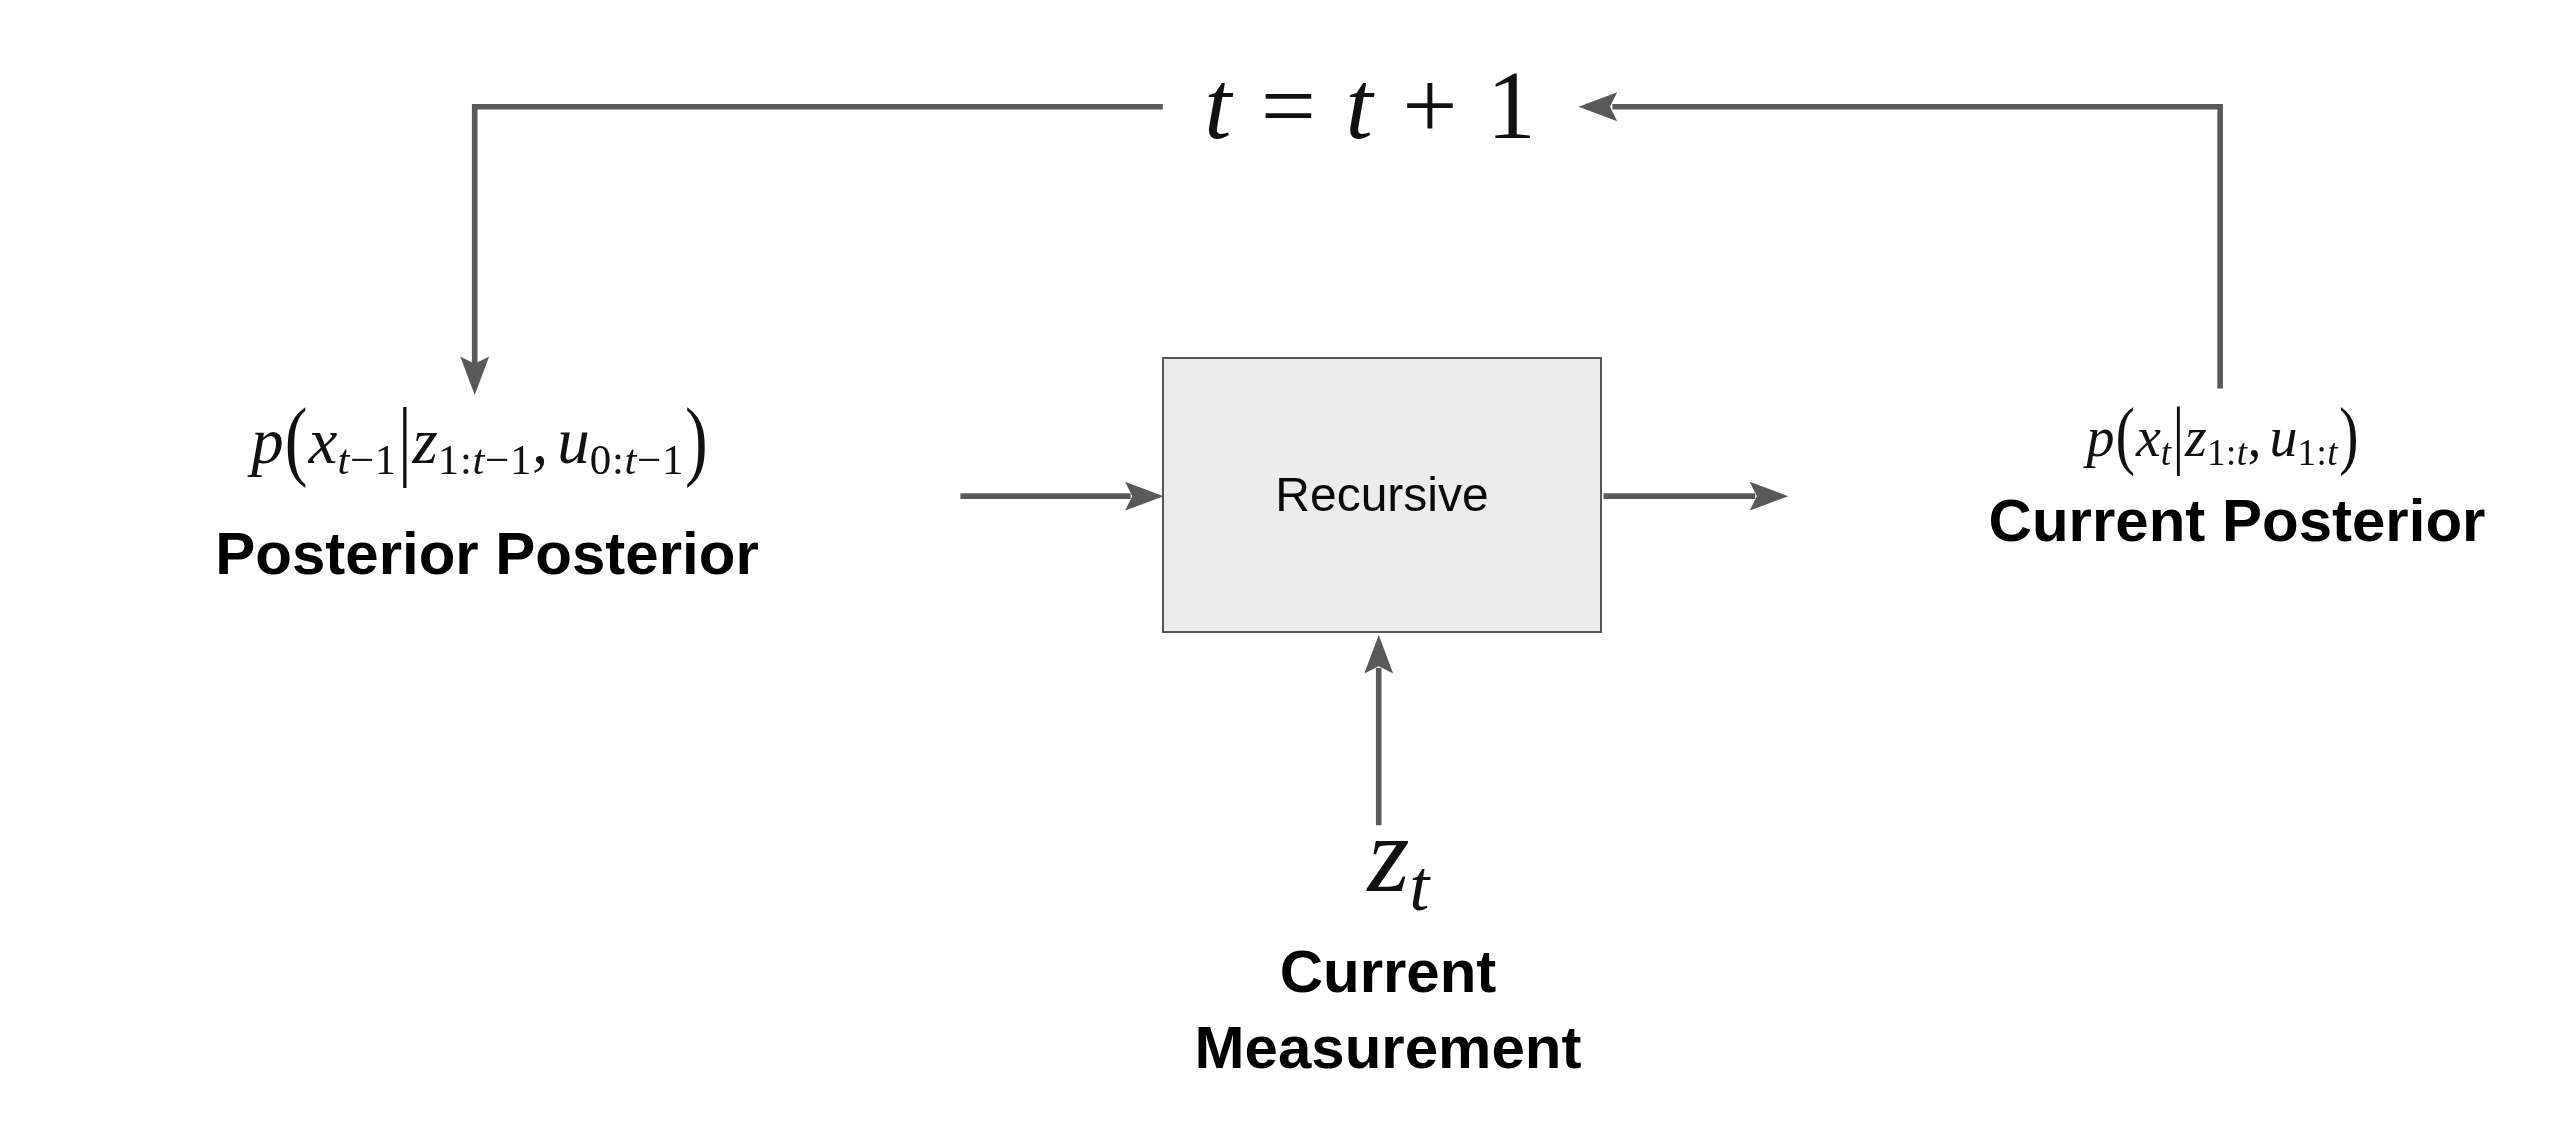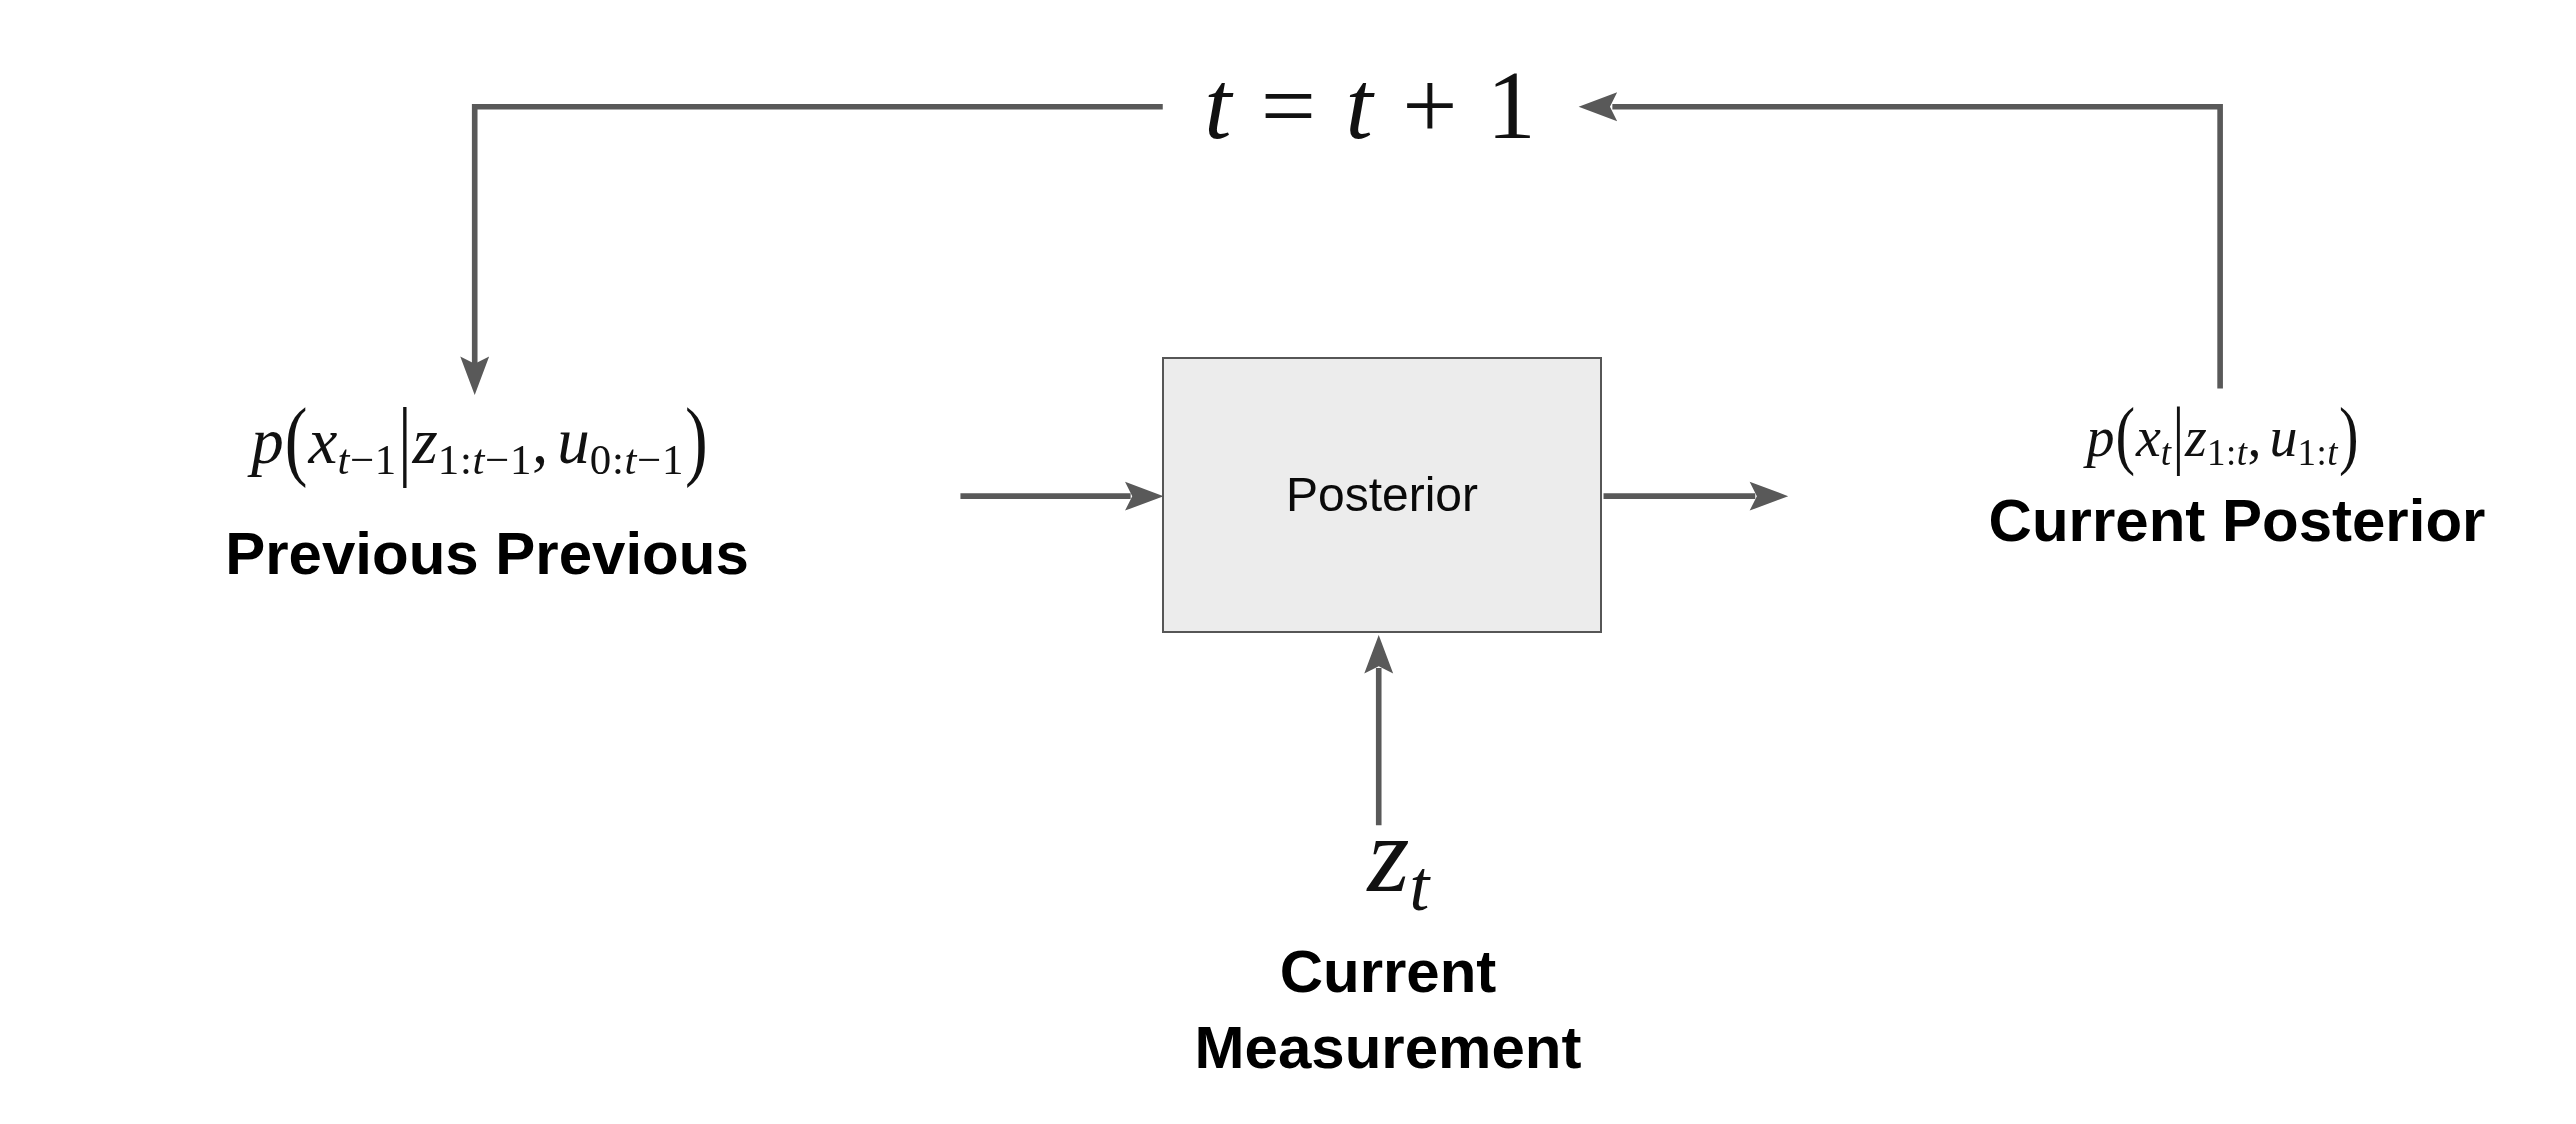--- a/index.html
+++ b/index.html
@@ -109,25 +109,25 @@
     <path d="M 1997 618 H 2186"></path>
     <polygon points="2227,618 2179,636 2188,618 2179,600"></polygon>
 
     <path d="M 1717 1028 V 832"></path>
     <polygon points="1717,791 1735,839 1717,830 1699,839"></polygon>
   </svg>
 
   <div class="formula f-time"><span><span class="mi">t</span></span><span class="op"> = </span><span><span class="mi">t</span></span><span class="op"> + </span><span class="up">1</span></div>
 
   <div class="formula f-prev"><span><span class="mi">p</span></span><span class="fence">(</span><span><span class="mi">x</span></span><span class="sub"><span class="mi">t</span>−1</span><span class="fence">|</span><span><span class="mi">z</span></span><span class="sub">1:<span class="mi">t</span>−1</span><span class="punct">,</span><span><span class="mi">u</span></span><span class="sub">0:<span class="mi">t</span>−1</span><span class="fence">)</span></div>
-  <div class="caption cap-prev">Previous Previous</div>
+  <div class="caption cap-prev">Posterior Posterior</div>
 
   <div class="filter-box">
     <div class="box-label">
-      <div>Posterior</div>
+      <div>Recursive</div>
     </div>
   </div>
 
   <div class="formula f-curr"><span><span class="mi">p</span></span><span class="fence">(</span><span><span class="mi">x</span></span><span class="sub"><span class="mi">t</span></span><span class="fence">|</span><span><span class="mi">z</span></span><span class="sub">1:<span class="mi">t</span></span><span class="punct">,</span><span><span class="mi">u</span></span><span class="sub">1:<span class="mi">t</span></span><span class="fence">)</span></div>
   <div class="caption cap-curr">Current Posterior</div>
 
   <div class="formula f-meas"><span><span class="mi">z</span></span><span class="sub"><span class="mi">t</span></span></div>
   <div class="caption cap-meas">
     <div>Current</div>
     <div>Measurement</div>

